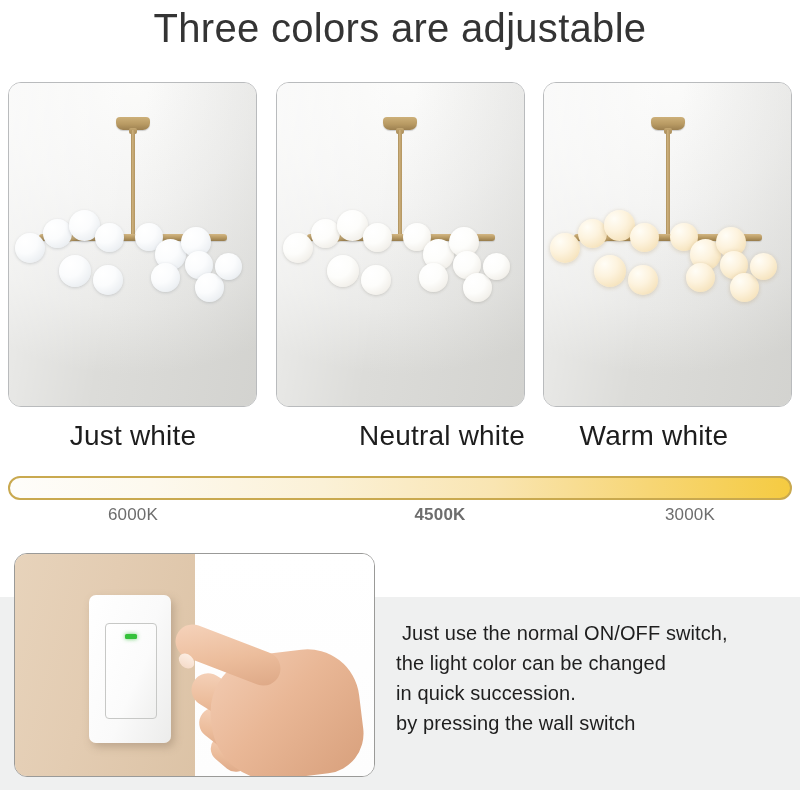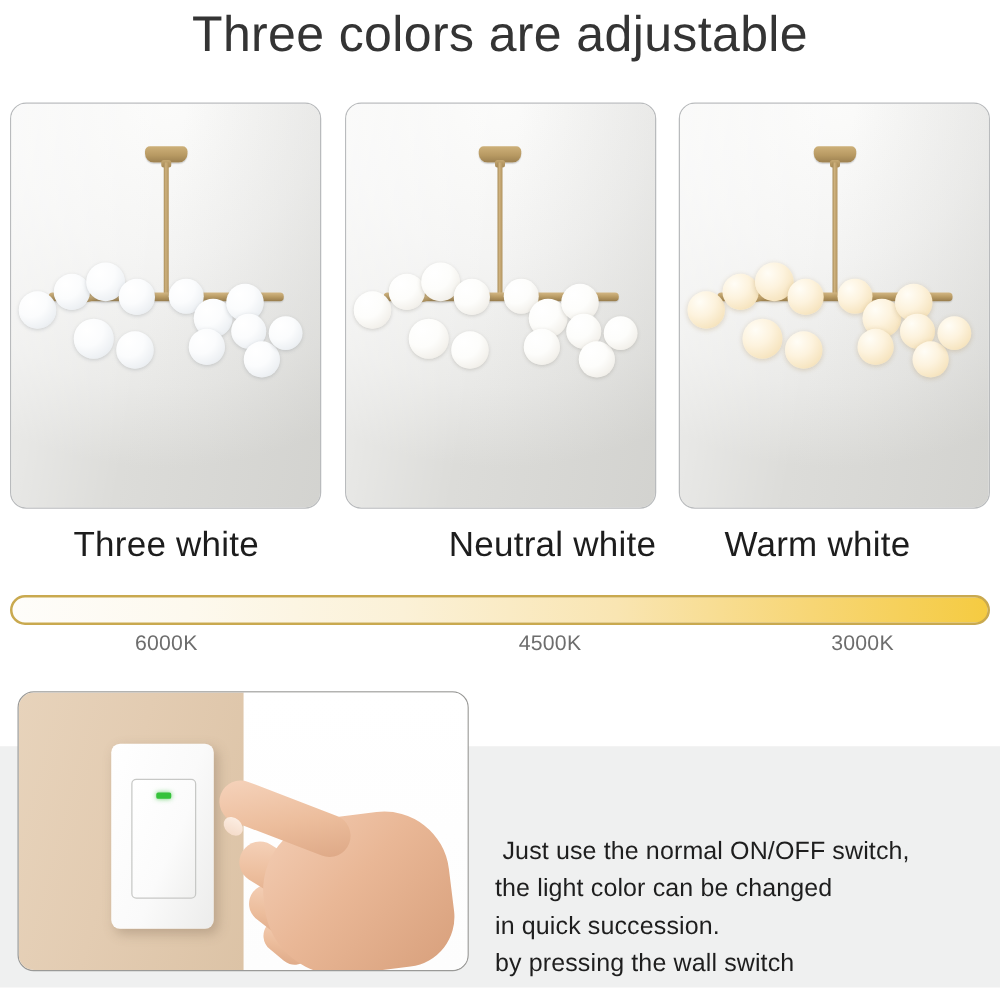--- a/index.html
+++ b/index.html
@@ -94,21 +94,21 @@
     position:absolute;left:8px;top:476px;width:784px;height:24px;
     box-sizing:border-box;border:2px solid #c9a94f;border-radius:12px;
     background:linear-gradient(90deg,#fefdfa 0%,#fdf9ee 18%,#fbf1d7 40%,#f9e5b2 62%,#f7d675 82%,#f5cb41 100%);
   }
   .kticks{position:absolute;left:0;top:505px;width:800px;height:26px;}
   .ktick{
     position:absolute;top:0;text-align:center;font-size:17px;color:#6d6d6d;
     white-space:nowrap;letter-spacing:.2px;
   }
   .ktick.k1{left:8px;width:250px;}
-  .ktick.k2{left:315px;width:250px;}
+  .ktick.k2{left:315px;width:250px;font-weight:bold;}
   .ktick.k3{left:565px;width:250px;}
 
   
   .grayband{position:absolute;left:0;top:597px;width:800px;height:193px;background:#eff0f0;}
 
   .switchcard{
     position:absolute;left:14px;top:553px;width:359px;height:222px;
     border-radius:13px;border:1px solid #9a9a98;overflow:hidden;background:#ffffff;
   }
   .sw-wall{
@@ -150,21 +150,21 @@
   .f-mid{left:24px;top:72px;width:66px;height:33px;transform:rotate(32deg);}
   .f-ring{left:32px;top:104px;width:52px;height:31px;transform:rotate(38deg);}
   .f-pink{left:44px;top:130px;width:42px;height:27px;transform:rotate(40deg);}
   .nail{
     position:absolute;left:10px;top:31px;width:17px;height:13px;border-radius:50%;
     background:linear-gradient(160deg,#fdf0e6,#f4d9c6);transform:rotate(21deg);
   }
 
   .bodytext{
     position:absolute;left:396px;top:618px;width:396px;
-    font-size:20px;line-height:30px;color:#1e1e1e;letter-spacing:.1px;margin-top:48px;
+    font-size:20px;line-height:30px;color:#1e1e1e;letter-spacing:.1px;
   }
   .bodytext div{white-space:nowrap;}
   .bodytext .l1{text-indent:6px;}
 </style>
 </head>
 <body>
 
 <div class="page">
 
   <div class="title">Three colors are adjustable</div>
@@ -245,21 +245,21 @@
         <div class="globe g-warm" style="left:172px;top:144px;width:30px;height:30px;"></div>
         <div class="globe g-warm" style="left:176px;top:168px;width:28px;height:28px;"></div>
         <div class="globe g-warm" style="left:186px;top:190px;width:29px;height:29px;"></div>
         <div class="globe g-warm" style="left:206px;top:170px;width:27px;height:27px;"></div>
       </div>
     </div>
 
   </div>
 
   <div class="names">
-    <div class="name n1">Three white</div>
+    <div class="name n1">Just white</div>
     <div class="name n2">Neutral white</div>
     <div class="name n3">Warm white</div>
   </div>
 
   <div class="kbar"></div>
 
   <div class="kticks">
     <div class="ktick k1">6000K</div>
     <div class="ktick k2">4500K</div>
     <div class="ktick k3">3000K</div>

